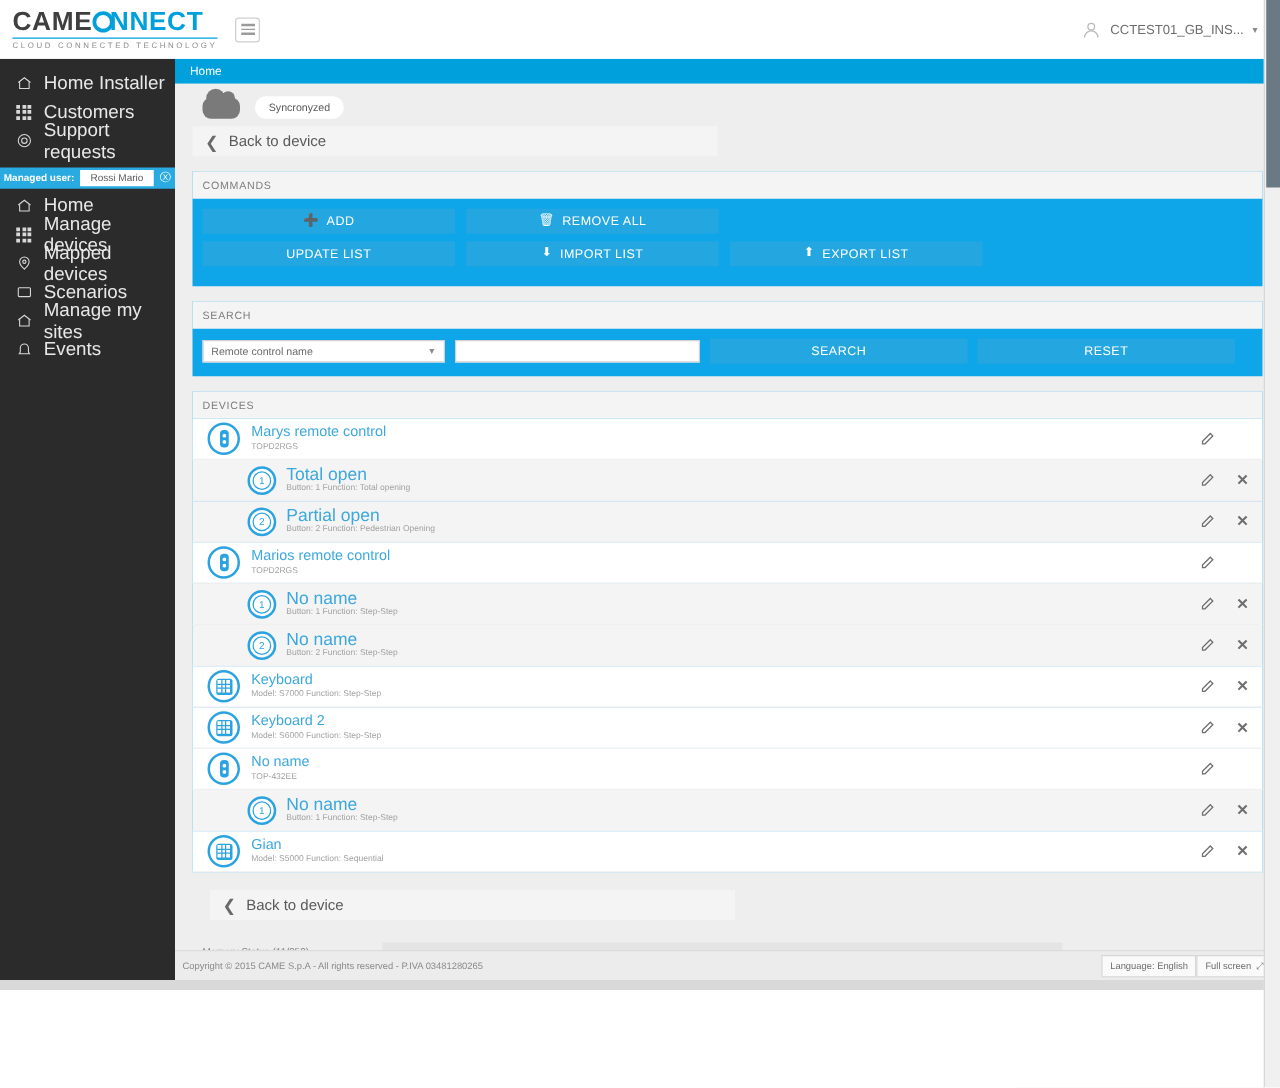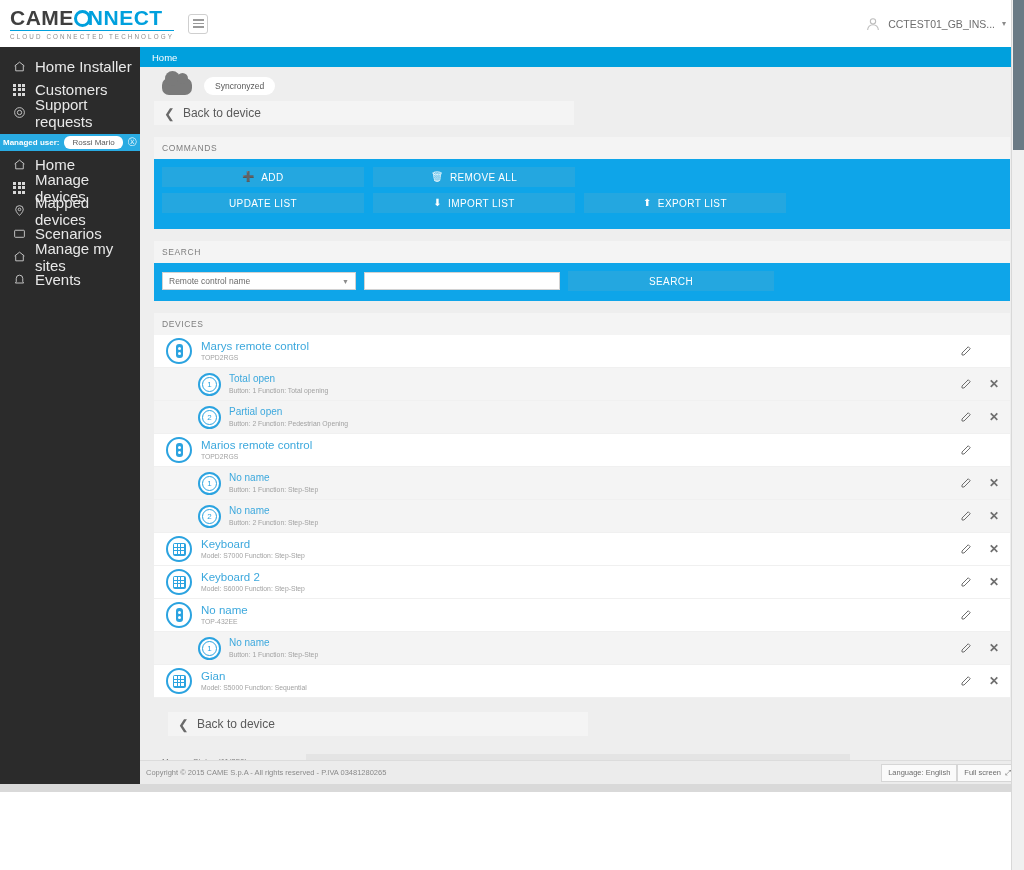--- a/index.html
+++ b/index.html
@@ -47,21 +47,21 @@
     padding-left: 12px; color: #e8e8e8; font-size: 15px; cursor: pointer;
   }
   .nav-item .ico { width: 14px; height: 14px; flex: 0 0 14px; color: #d8d8d8; display: flex; align-items: center; justify-content: center; }
   .nav-gap { height: 8px; }
   .managed-bar {
     background: #29abe2; height: 17px; display: flex; align-items: center;
     padding: 0 4px 0 3px; gap: 5px; margin: 2px 0;
   }
   .managed-label { font-size: 8px; color: #ffffff; font-weight: bold; white-space: nowrap; }
   .managed-chip {
-    background: #ffffff; color: #5b5b5b; font-size: 8px; border-radius: 6px;
+    background: #ffffff; color: #5b5b5b; font-size: 8px; border-radius: 0;
     padding: 2px 8px; white-space: nowrap;
   }
   .managed-x { margin-left: auto; color: #ffffff; font-size: 9px; }
 
   
   .grid-ico { display: grid; grid-template-columns: repeat(3, 3px); gap: 1.5px; }
   .grid-ico span { width: 3px; height: 3px; background: currentColor; display: block; }
 
   
   .main { flex: 1; display: flex; flex-direction: column; min-width: 0; background: #eeeeee; position: relative; }
@@ -127,21 +127,21 @@
   
   .dev-row {
     display: flex; align-items: center; height: 33px; background: #ffffff;
     border-bottom: 1px solid #f0f0f0; padding-right: 10px; position: relative;
   }
   .dev-row.child { background: #f4f4f4; padding-left: 32px; }
   .dev-ico { width: 26px; height: 26px; flex: 0 0 26px; margin: 0 9px 0 12px; }
   .dev-row.child .dev-ico { width: 23px; height: 23px; flex: 0 0 23px; margin: 0 8px 0 12px; }
   .dev-text { display: flex; flex-direction: column; justify-content: center; min-width: 0; }
   .dev-title { font-size: 11.5px; color: #3ca8dd; line-height: 14px; white-space: nowrap; }
-  .dev-row.child .dev-title { font-size: 10px; }
+  .dev-row.child .dev-title { font-size: 14px; }
   .dev-sub { font-size: 6.8px; color: #a2a2a2; line-height: 10px; white-space: nowrap; }
   .dev-actions { margin-left: auto; display: flex; align-items: center; gap: 16px; }
   .act { width: 12px; height: 12px; color: #6e6e6e; cursor: pointer; display: flex; align-items: center; justify-content: center; }
   .act.x { font-size: 12px; font-weight: bold; line-height: 1; }
 
   
   .circ {
     width: 100%; height: 100%; border: 2px solid #2ba3e0; border-radius: 50%;
     display: flex; align-items: center; justify-content: center; background: #fff;
   }
@@ -398,20 +398,23 @@
             <div class="panel-body">
               <div class="search-row">
                 <div class="select-box">
                   <span>Remote control name</span>
                   <span class="sc">▼</span>
                 </div>
                 <input class="text-input" type="text" value="" placeholder="" style="">
                 <button class="btn btn-search">
                   <span>SEARCH</span>
                 </button>
+                <button class="btn btn-reset">
+                  <span>RESET</span>
+                </button>
               </div>
             </div>
           </div>
 
           <div class="panel">
             <div class="panel-head">DEVICES</div>
             <div id="device-list">
                 <div class="dev-row">
                   <div class="dev-ico">
                     <span class="circ">

